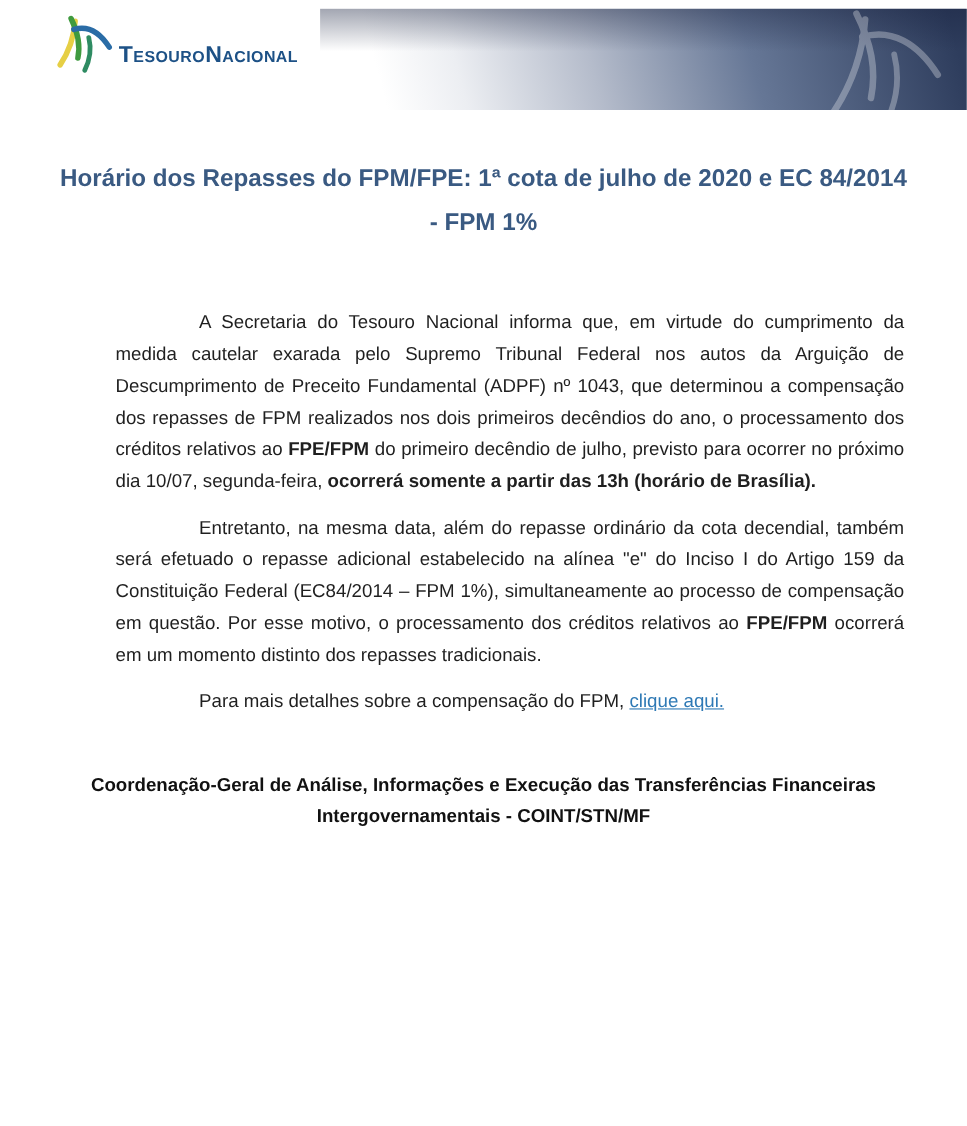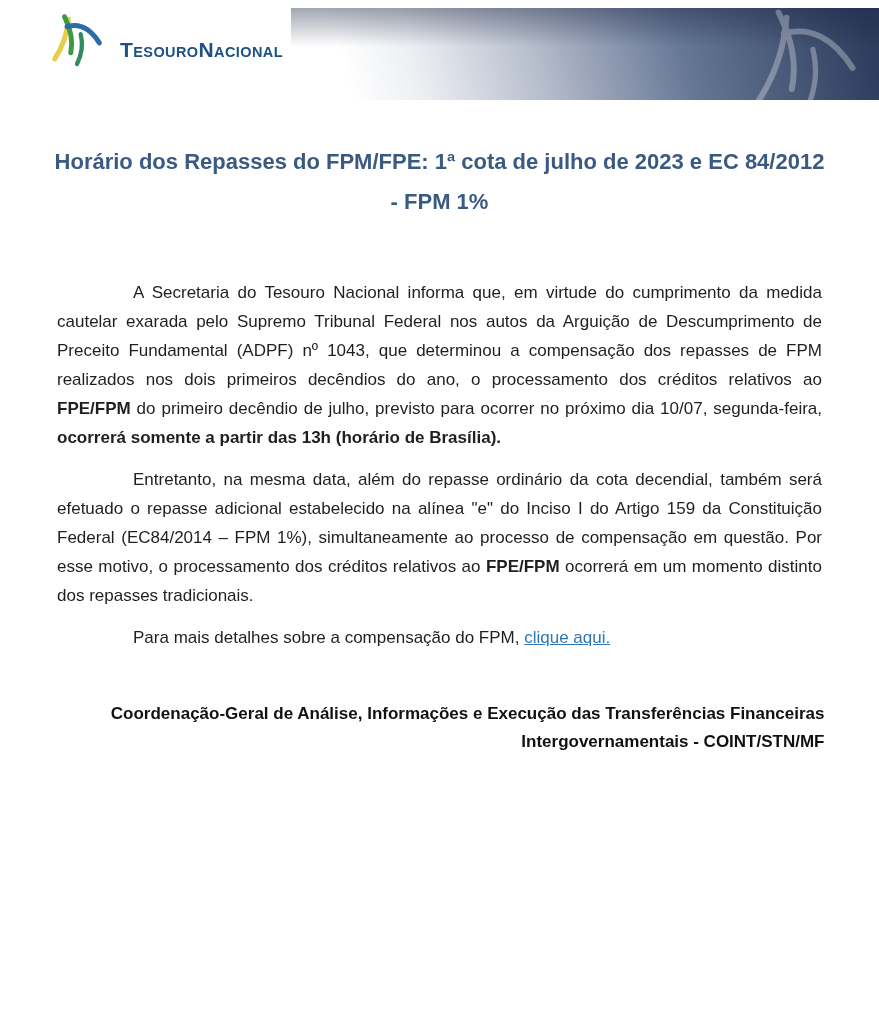--- a/index.html
+++ b/index.html
@@ -14,21 +14,21 @@
 
   
   .header { position: relative; height: 100px; }
 
   .logo {
     position: absolute;
     left: 46px;
     top: 10px;
     display: flex;
     align-items: flex-start;
-    gap: 12px;
+    gap: 0;
   }
   .logo-star { width: 62px; height: 62px; }
   .wordmark {
     color: #1d5186;
     font-weight: bold;
     letter-spacing: 0.4px;
     margin-top: 28px;
     white-space: nowrap;
   }
   .wm-big { font-size: 21px; }
@@ -66,40 +66,40 @@
     margin: 42px auto 0;
     max-width: 772px;
     text-align: center;
     color: #3a5a82;
     font-size: 22px;
     font-weight: bold;
     line-height: 40px;
   }
 
   
-  .body-block { margin-top: 56px; }
+  .body-block { margin-top: 56px; padding-left: 48px; }
   .body-p {
     margin: 0 57px 13px;
     text-align: justify;
     text-indent: 76px;
     font-size: 17px;
     line-height: 29px;
     color: #1f1f1f;
   }
   .body-p b { font-weight: bold; }
   .link-line {
     text-align: left;
     margin-bottom: 0;
   }
   .doc-link { color: #2e79b5; text-decoration: underline; }
 
   .signature {
     margin: 48px auto 0;
     max-width: 770px;
-    text-align: right;
+    text-align: center;
     font-weight: bold;
     font-size: 17px;
     line-height: 28px;
     color: #111111;
   }
 </style>
 </head>
 <body>
 
 <div class="page">
@@ -125,21 +125,21 @@
         <path d="M34,22 C54,16 72,26 86,48" stroke-width="4.5"></path>
         <path d="M56,34 C60,50 58,66 50,82" stroke-width="4"></path>
       </svg>
     </div>
 
   </header>
 
   <main>
 
 
-    <h2 class="subtitle">Horário dos Repasses do FPM/FPE: 1ª cota de julho de 2023 e EC 84/2012 - FPM 1%</h2>
+    <h2 class="subtitle">Horário dos Repasses do FPM/FPE: 1ª cota de julho de 2020 e EC 84/2014 - FPM 1%</h2>
 
     <div class="body-block">
       <p class="body-p"><span>A Secretaria do Tesouro Nacional informa que, em virtude do cumprimento da medida cautelar exarada pelo Supremo Tribunal Federal nos autos da Arguição de Descumprimento de Preceito Fundamental (ADPF) nº 1043, que determinou a compensação dos repasses de FPM realizados nos dois primeiros decêndios do ano, o processamento dos créditos relativos ao </span><b>FPE/FPM</b><span> do primeiro decêndio de julho, previsto para ocorrer no próximo dia 10/07, segunda-feira, </span><b>ocorrerá somente a partir das 13h (horário de Brasília).</b></p>
       <p class="body-p"><span>Entretanto, na mesma data, além do repasse ordinário da cota decendial, também será efetuado o repasse adicional estabelecido na alínea "e" do Inciso I do Artigo 159 da Constituição Federal (EC84/2014 – FPM 1%), simultaneamente ao processo de compensação em questão. Por esse motivo, o processamento dos créditos relativos ao </span><b>FPE/FPM</b><span> ocorrerá em um momento distinto dos repasses tradicionais.</span></p>
       <p class="body-p link-line"><span>Para mais detalhes sobre a compensação do FPM, </span><a href="#" class="doc-link">clique aqui.</a></p>
     </div>
 
     <div class="signature">Coordenação-Geral de Análise, Informações e Execução das Transferências Financeiras Intergovernamentais - COINT/STN/MF</div>
 
   </main>

